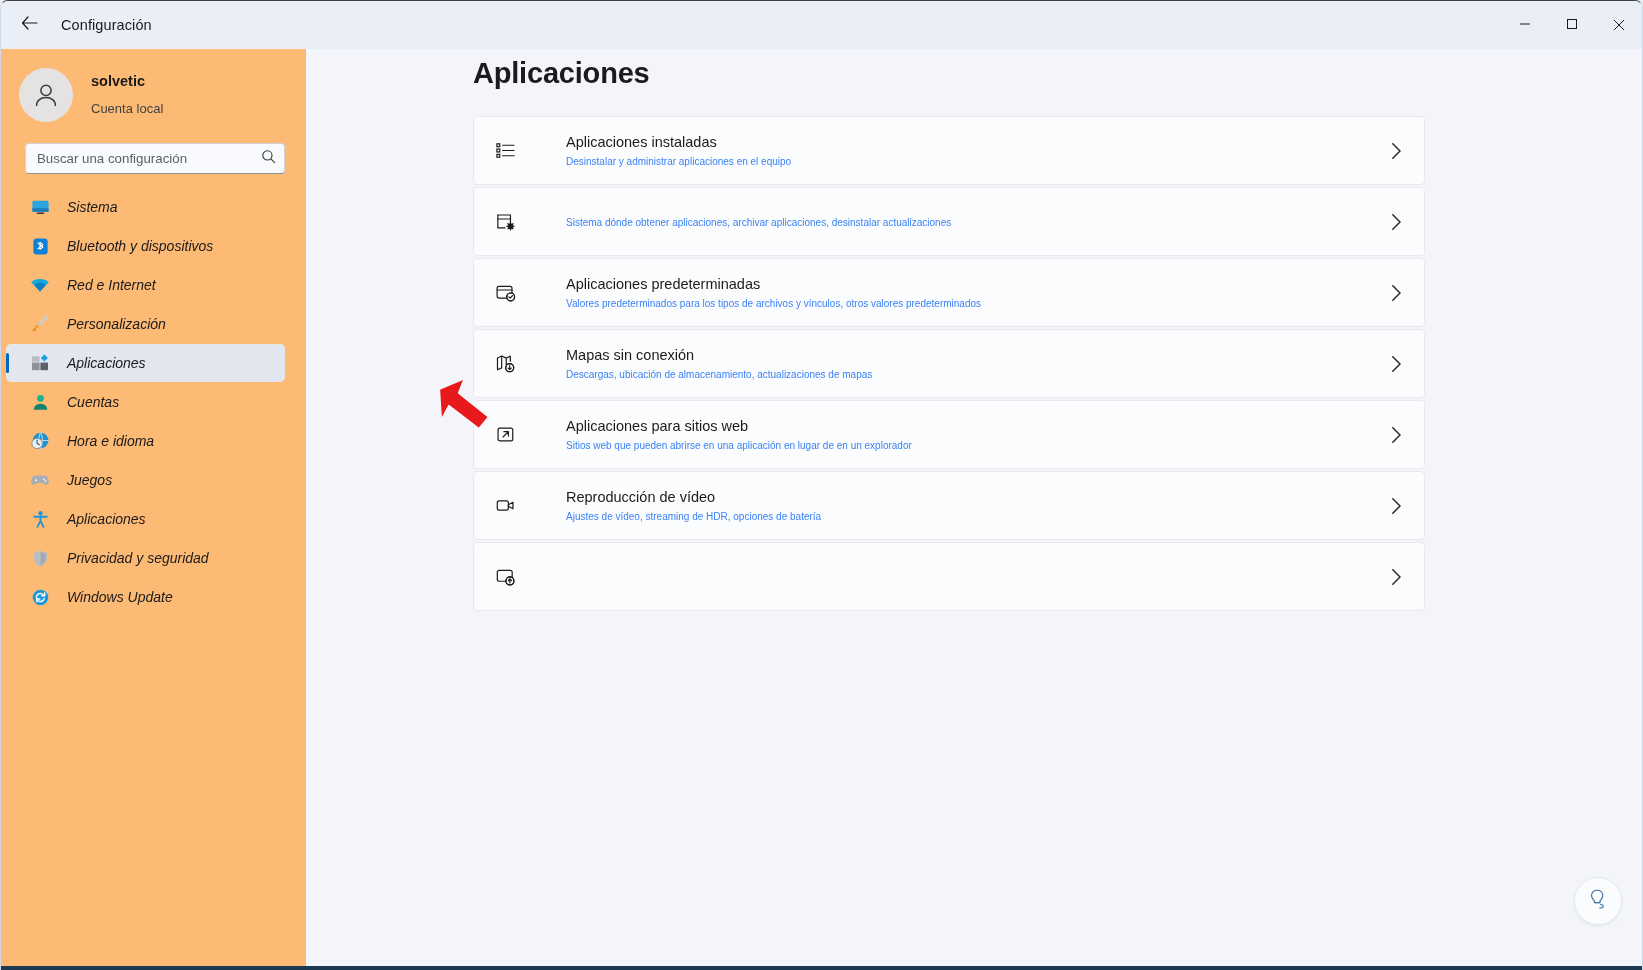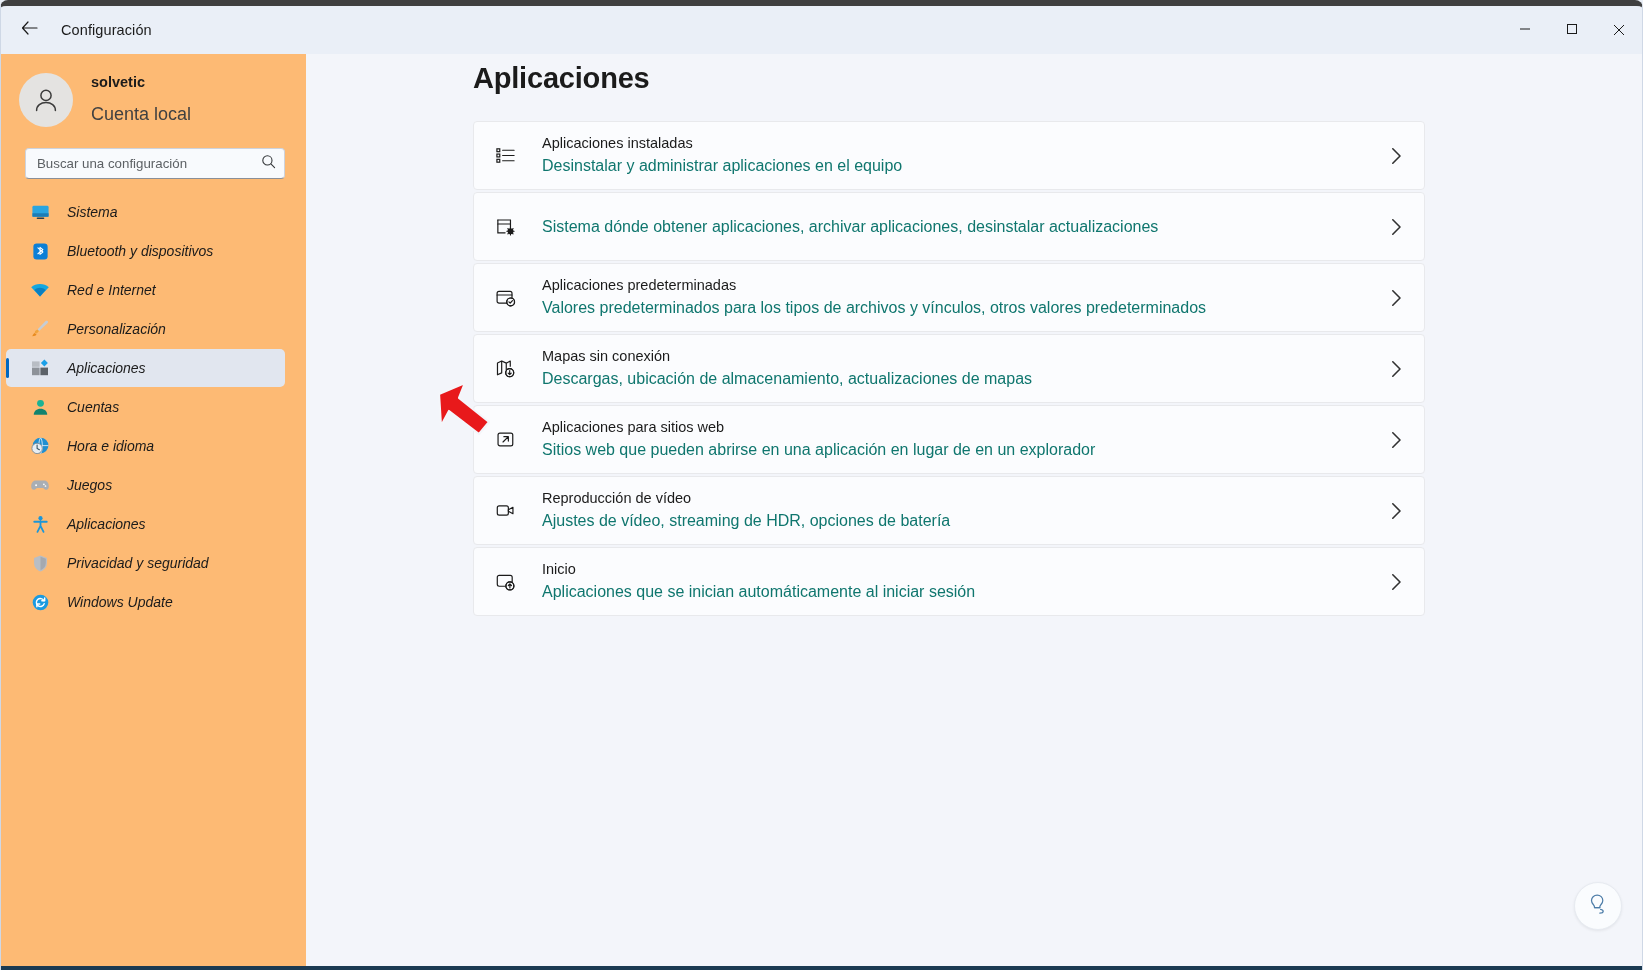--- a/index.html
+++ b/index.html
@@ -12,21 +12,21 @@
     background: #eaeff7;
     position: relative;
   }
   #window {
     position: absolute;
     left: 0; top: 0;
     width: 1643px; height: 970px;
     background: #eaeff7;
     border-radius: 8px 8px 0 0;
     overflow: hidden;
-    border-top: 6px solid #404040;
+    border-top: 1px solid #404040;
     border-left: 1px solid #cfd8e6;
     border-right: 1px solid #cfd8e6;
   }
 
   
   #titlebar {
     position: absolute; left: 0; top: 0;
     width: 100%; height: 48px;
     display: flex; align-items: center;
     background: #eaeff7;
@@ -73,21 +73,21 @@
     background: #e4e3e1;
     display: flex; align-items: center; justify-content: center;
     flex: 0 0 54px;
   }
   #account-text { margin-left: 18px; }
   #account-name {
     font-size: 14.5px; font-weight: 700; color: #1b1b1b;
     line-height: 1.35;
   }
   #account-type {
-    font-size: 18px; color: #414141;
+    font-size: 13px; color: #414141;
     line-height: 1.4; margin-top: 9px;
   }
   #searchwrap {
     margin: 12px 0 0 24px;
     width: 260px; height: 31px;
     background: #f8fafd;
     border: 1px solid #cdd3dd;
     border-bottom: 1.5px solid #8a8f98;
     border-radius: 4px;
     display: flex; align-items: center;
@@ -153,33 +153,34 @@
   .card {
     position: relative;
     height: 69px;
     background: #fbfcfe;
     border: 1px solid #e8e9ec;
     border-radius: 4px;
     margin-bottom: 2px;
     display: flex; align-items: center;
     padding-left: 19px;
     cursor: pointer;
+    gap: 24px;
   }
   .card-ico {
     width: 24px; height: 24px;
     flex: 0 0 24px;
     display: flex; align-items: center; justify-content: center;
     color: #1b1b1b;
   }
   .card-text { margin-left: 25px; }
   .card-title {
     font-size: 14.5px; color: #1b1b1b; line-height: 1.4;
   }
   .card-desc {
-    font-size: 16px; color: #0f766e; line-height: 1.5; margin-top: 1px;
+    font-size: 10px; color: #3b82f6; line-height: 1.5; margin-top: 1px;
   }
   .card-chev {
     position: absolute; right: 22px; top: 50%;
     transform: translateY(-50%);
     display: flex; align-items: center; justify-content: center;
   }
 
   
   #feedback {
     position: absolute; right: 22px; bottom: 46px;
@@ -521,24 +522,20 @@
 
       <div class="card">
         <span class="card-ico">
           <svg width="21" height="21" viewBox="0 0 22 22" fill="none" stroke="#1b1b1b" stroke-width="1.25">
             <path d="M18 12.4V6.6a2 2 0 00-2-2H4.4a2 2 0 00-2 2v7.4a2 2 0 002 2h6.4" stroke-linecap="round"></path>
             <circle cx="15.6" cy="15.6" r="4.2" fill="#fbfcfe"></circle>
             <circle cx="15.6" cy="15.6" r="4.2"></circle>
             <path d="M15.6 17.8v-4.2M14 15.2l1.6-1.6 1.6 1.6" stroke-width="1.25" stroke-linecap="round" stroke-linejoin="round"></path>
           </svg>
         </span>
-        <div class="card-text">
-          <div class="card-title">Inicio</div>
-          <div class="card-desc">Aplicaciones que se inician automáticamente al iniciar sesión</div>
-        </div>
         <span class="card-chev">
           <svg width="11" height="17" viewBox="0 0 11 17" fill="none">
               <path d="M1.8 1.3L9 8.5l-7.2 7.2" stroke="#313131" stroke-width="1.6" stroke-linecap="round" stroke-linejoin="round"></path>
             </svg>
         </span>
       </div>
 
     </div>
 
     <div id="feedback">

